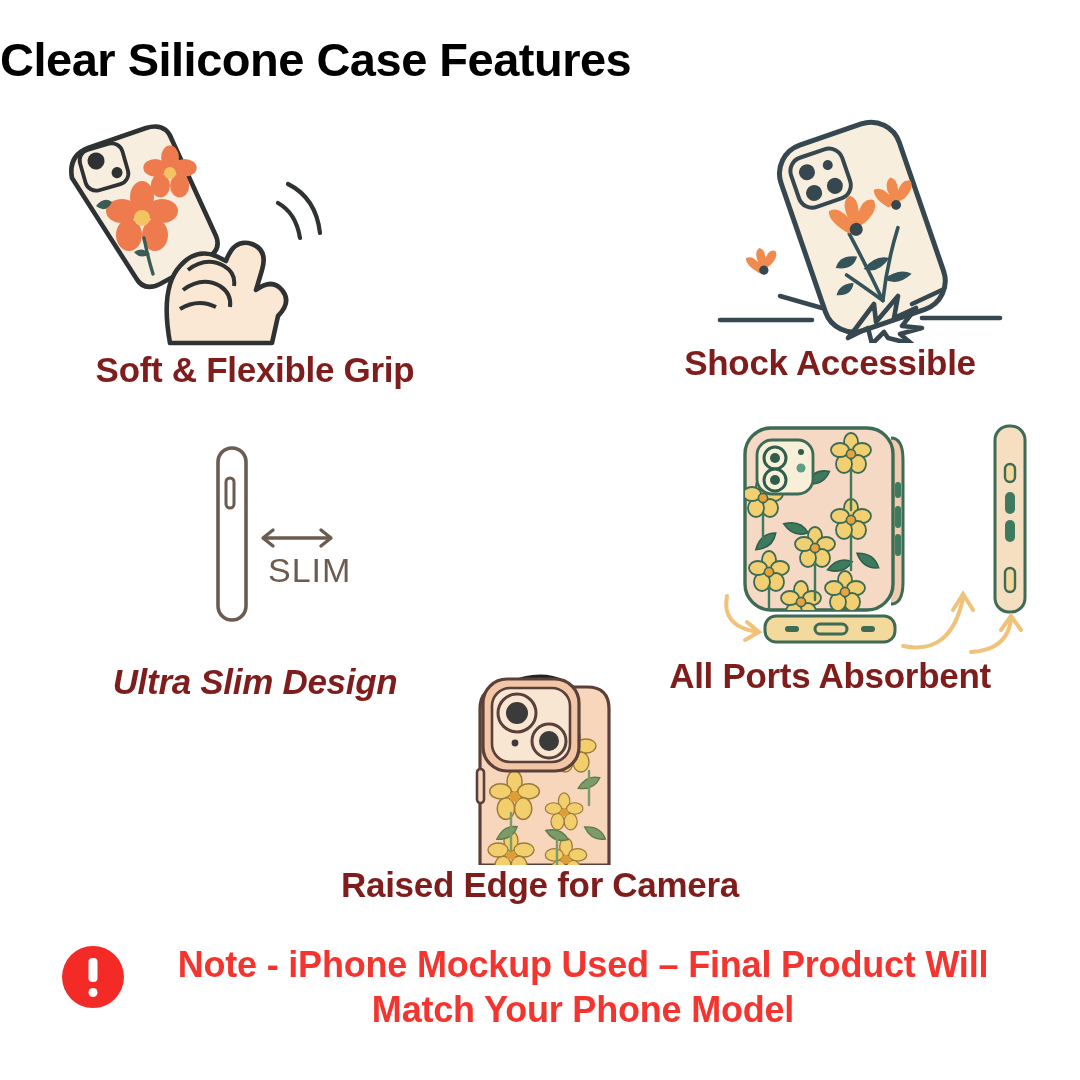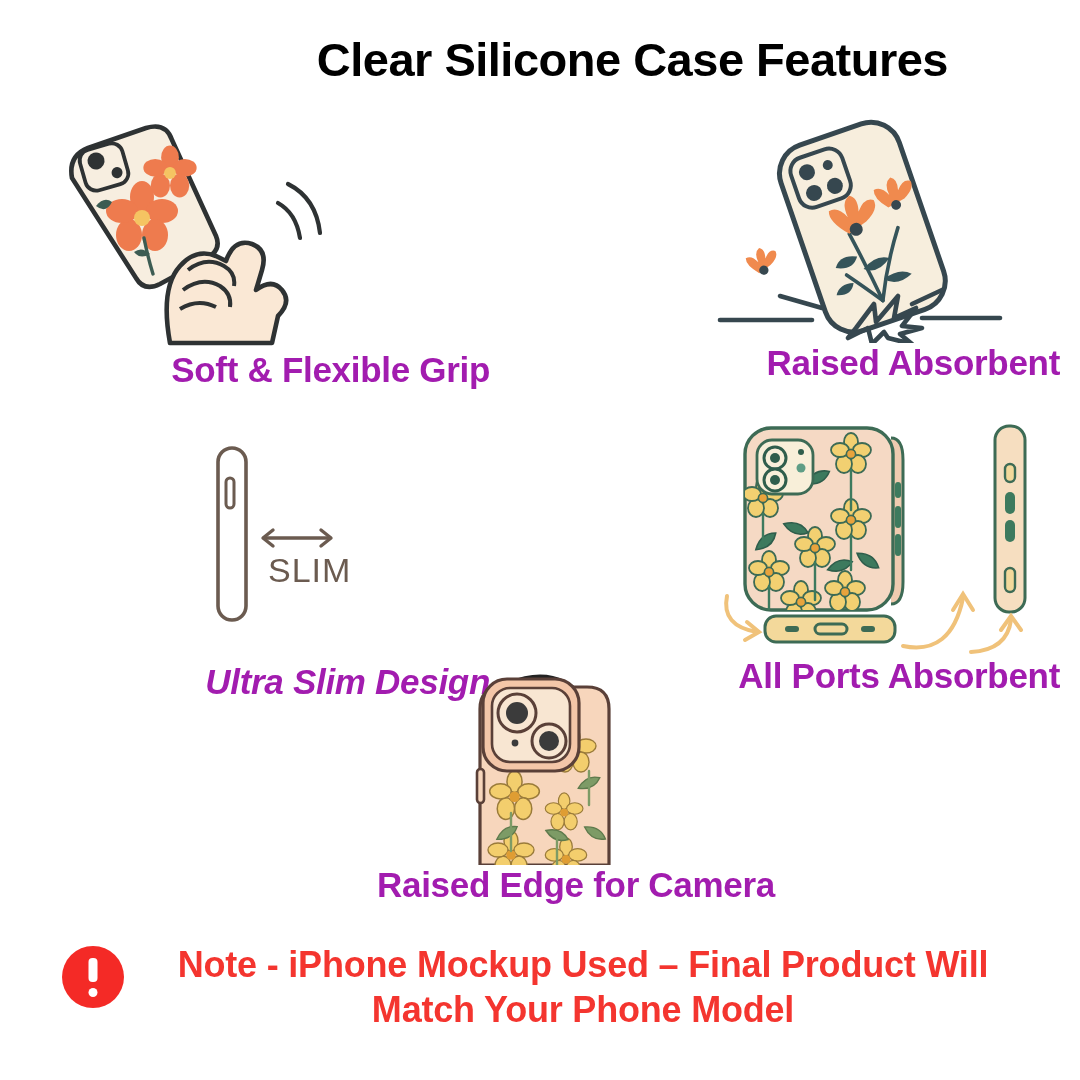--- a/index.html
+++ b/index.html
@@ -15,44 +15,44 @@
     font-family: "Liberation Sans", sans-serif;
     -webkit-font-smoothing: antialiased;
   }
 
   
   .page-title {
     position: absolute;
     top: 34px;
     left: 0;
     width: 948px;
-    text-align: right;
+    text-align: left;
     font-size: 47px;
     font-weight: bold;
     color: #000000;
     letter-spacing: -0.5px;
     line-height: 1.1;
   }
 
   
   .feature {
     position: absolute;
   }
   .feature-art {
     position: absolute;
     left: 0;
     top: 0;
   }
   .feature-label {
     position: absolute;
     width: 100%;
-    text-align: right;
+    text-align: center;
     font-size: 35px;
     font-weight: bold;
-    color: #a21caf;
+    color: #7f1d1d;
     letter-spacing: -0.3px;
     white-space: nowrap;
   }
 
   
   #cell-grip        { left: 20px;  top: 118px; width: 470px; height: 290px; }
   #cell-grip .feature-label   { top: 232px; }
 
   #cell-shock       { left: 600px; top: 118px; width: 460px; height: 290px; }
   #cell-shock .feature-label  { top: 225px; }
@@ -229,21 +229,21 @@
     <g fill="none" stroke="#36474F" stroke-width="4.6" stroke-linejoin="round" stroke-linecap="round">
       <path d="M196 210 L214 186 L216 204 L238 178 L234 200 L256 190
                L242 208 L262 210 L240 216 L252 226 L228 220 L224 214
                L212 226 L208 210 L188 220 Z"></path>
       <path d="M60 202 L152 202"></path>
       <path d="M262 200 L340 200"></path>
       <path d="M120 178 L162 190"></path>
       <path d="M282 172 L252 186"></path>
     </g>
   </svg>
-  <div class="feature-label">Raised Absorbent</div>
+  <div class="feature-label">Shock Accessible</div>
 </div>
 
 <div class="feature" id="cell-slim">
   <svg class="feature-art" width="470" height="220" viewBox="0 0 470 220">
 
     <rect x="198" y="18" width="28" height="172" rx="14" fill="#ffffff" stroke="#6B5B50" stroke-width="3.6"></rect>
     <rect x="206" y="48" width="8" height="30" rx="4" fill="none" stroke="#6B5B50" stroke-width="3"></rect>
 
     <g stroke="#6B5B50" stroke-width="3.4" fill="none" stroke-linecap="round" stroke-linejoin="round">
       <path d="M244 108 L310 108"></path>

